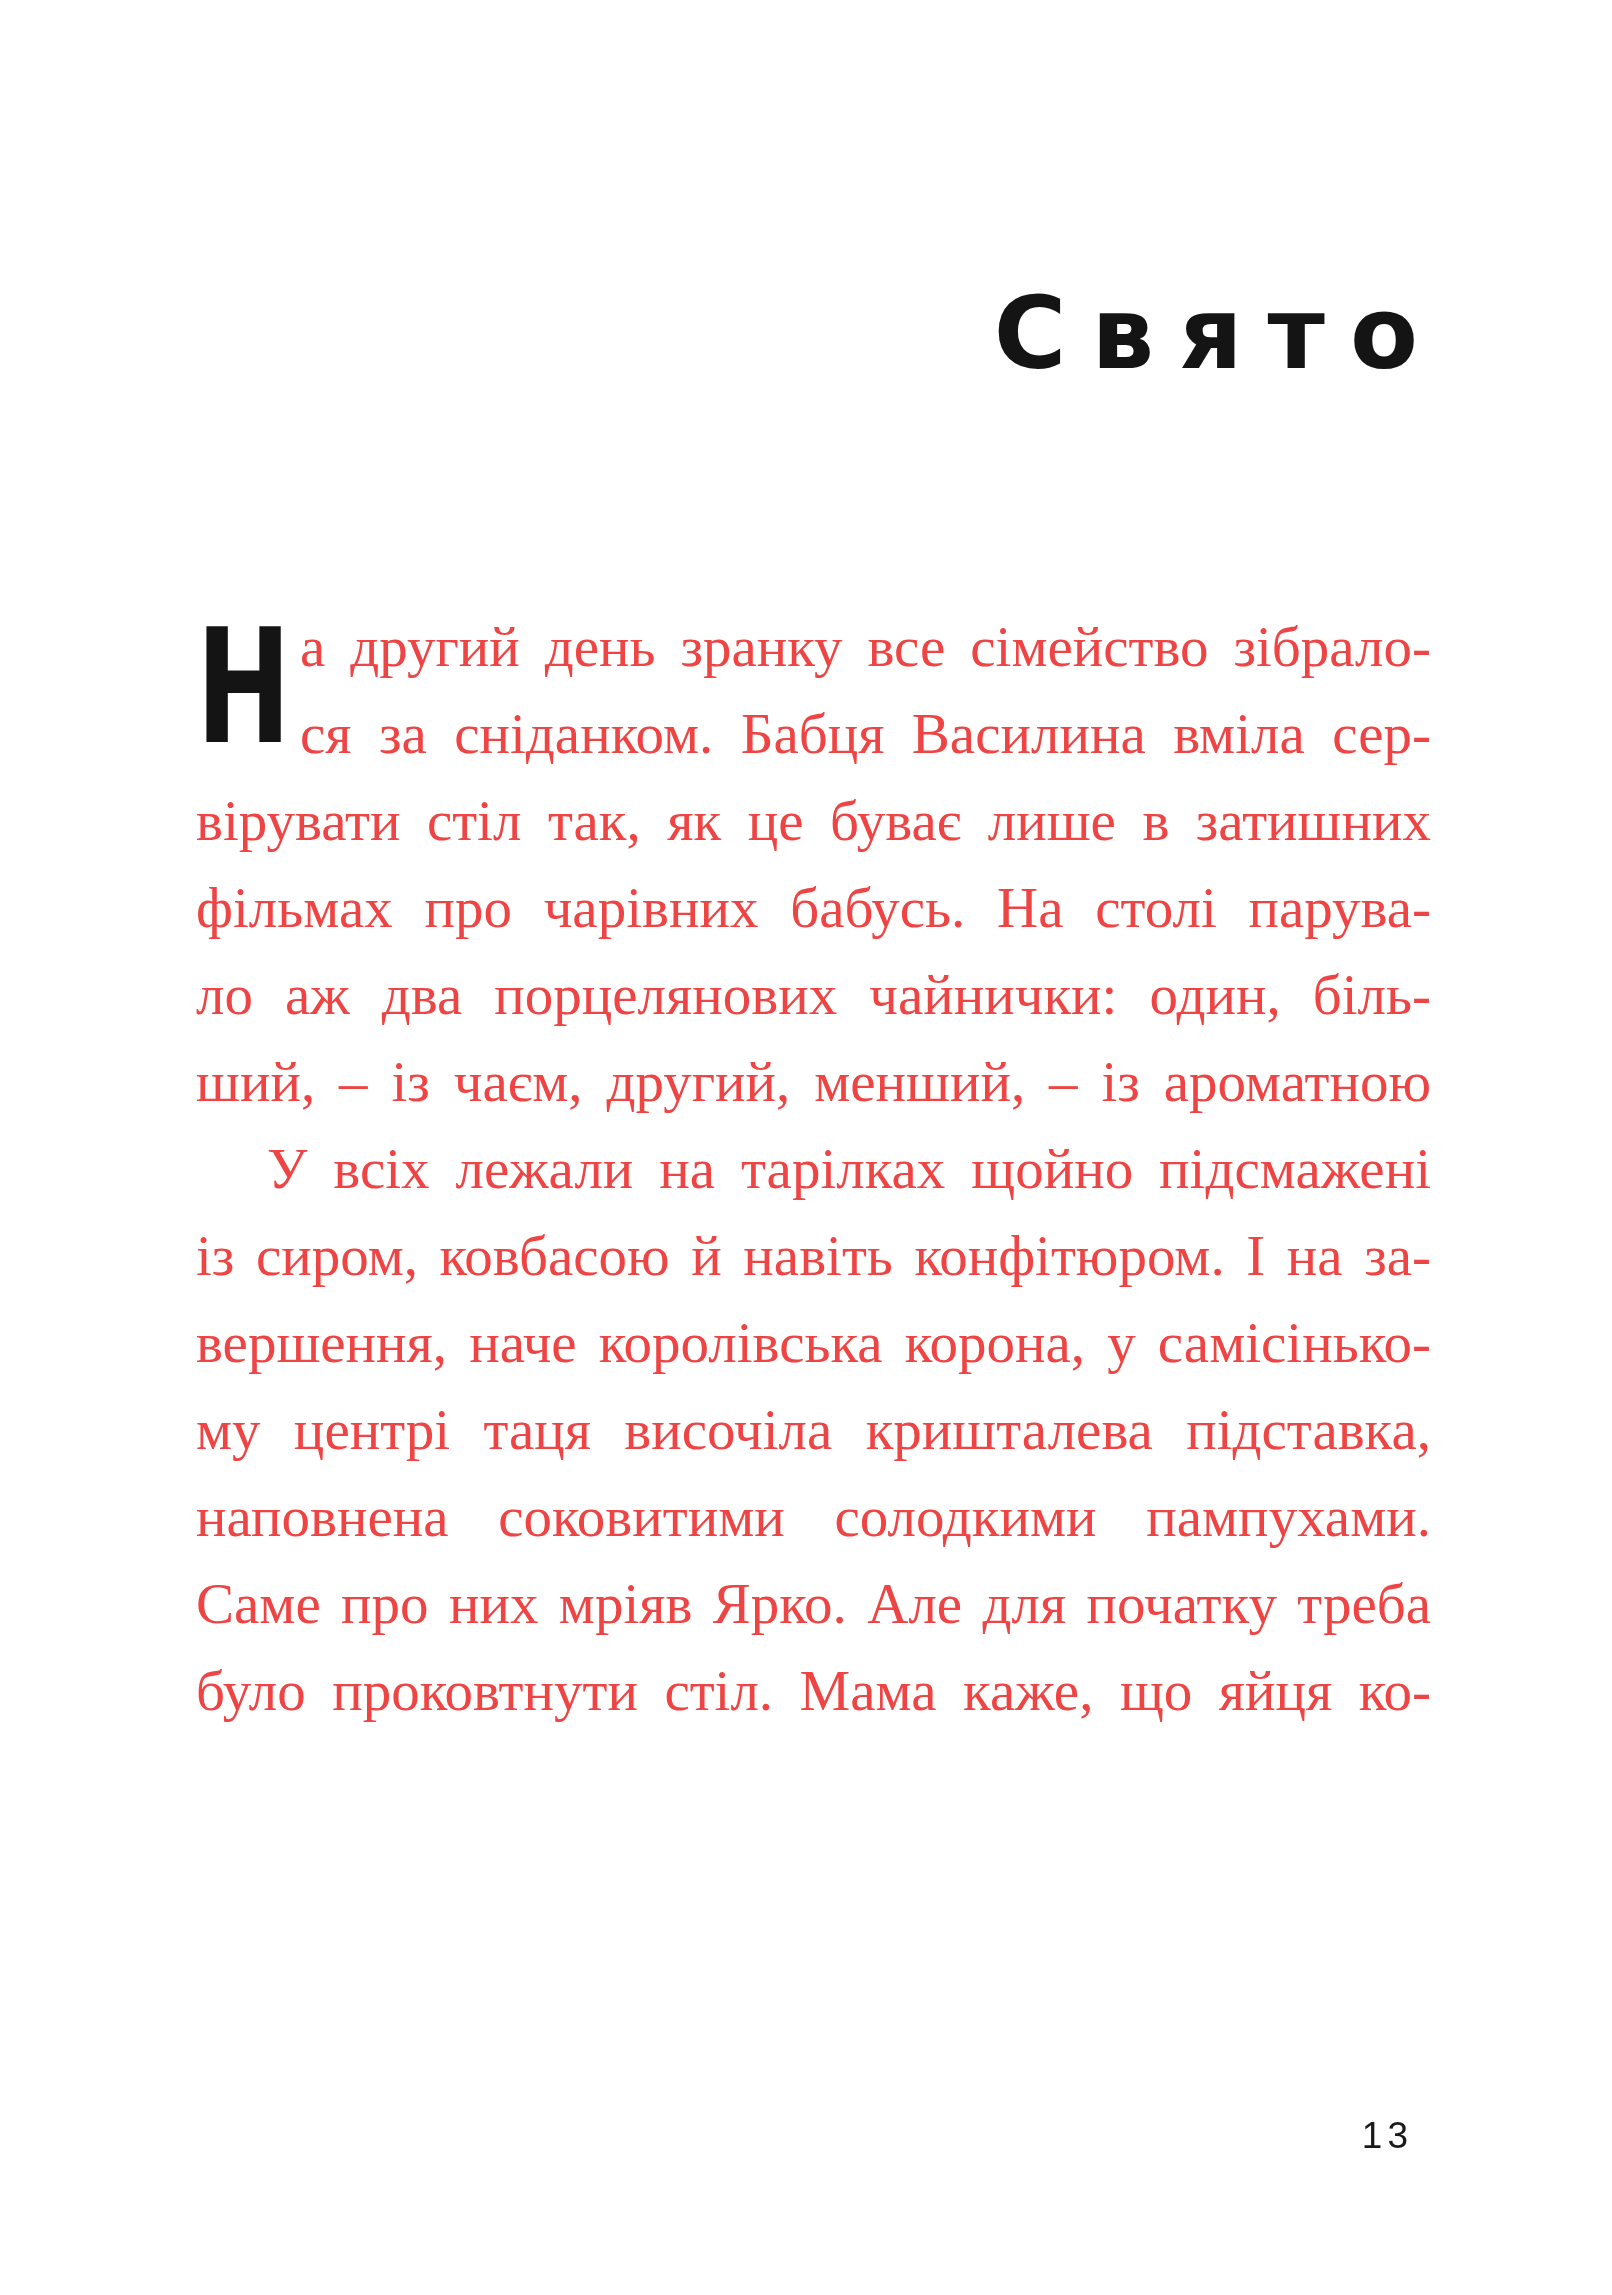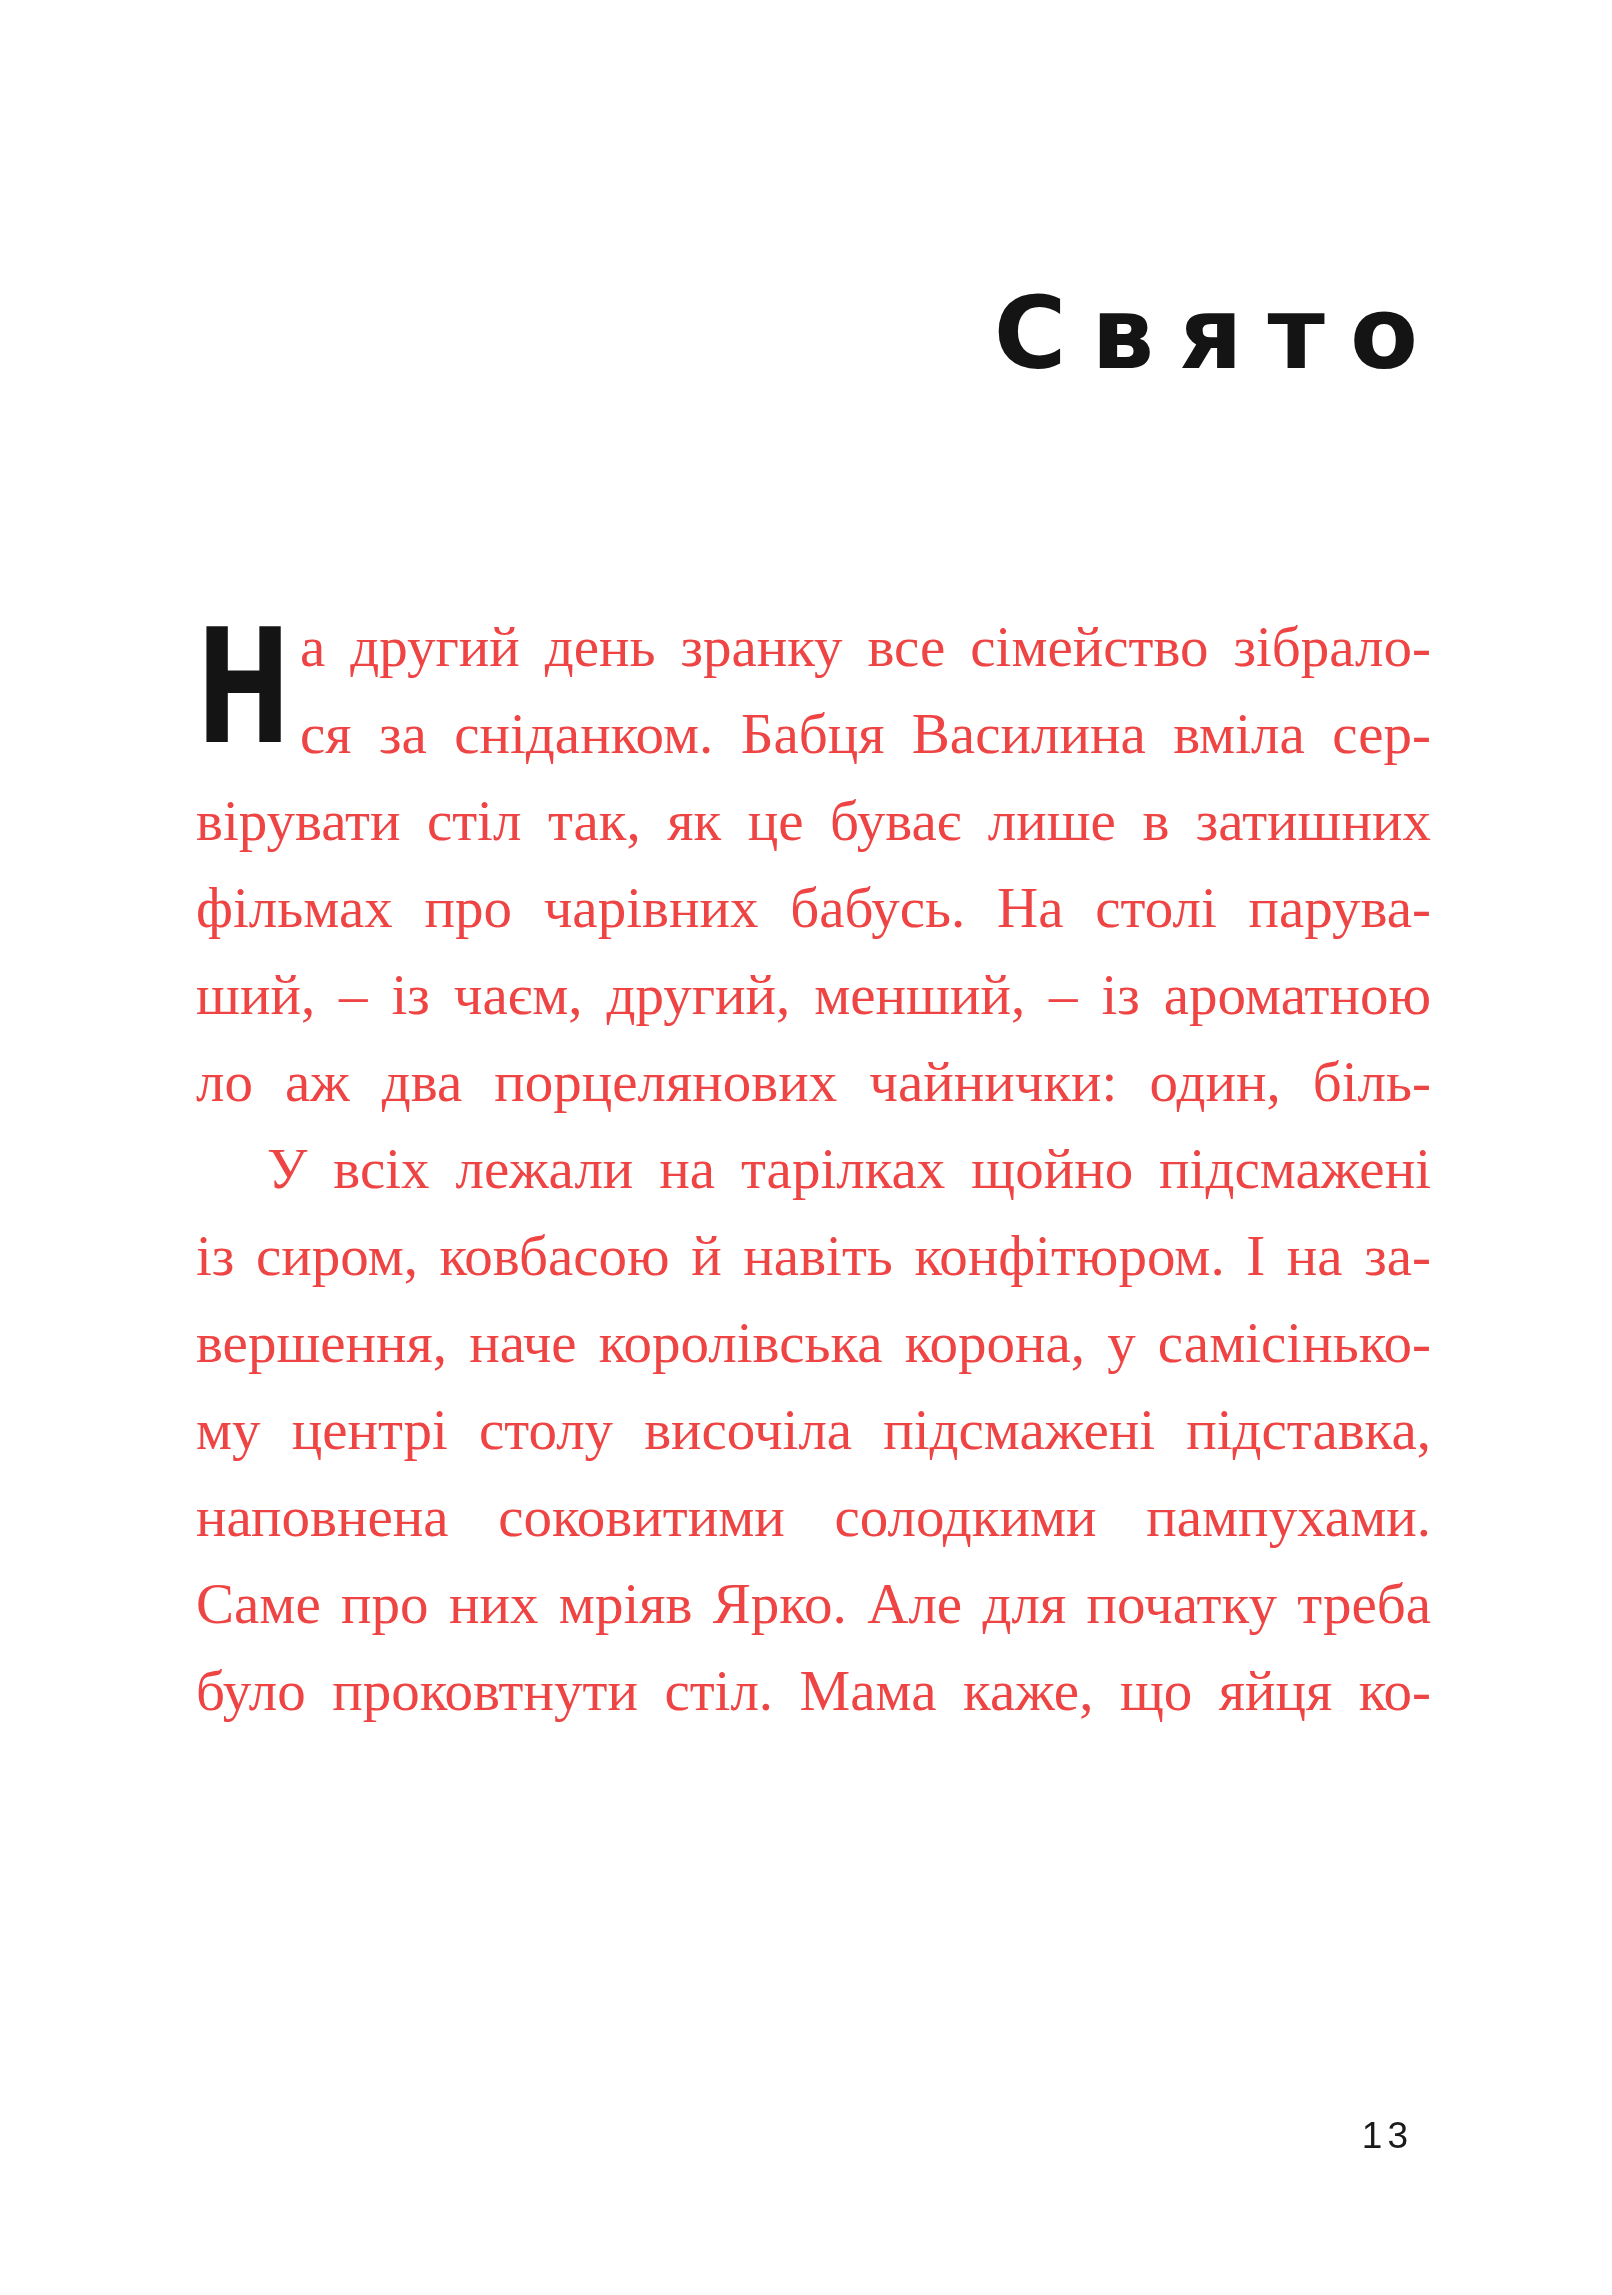--- a/index.html
+++ b/index.html
@@ -95,28 +95,28 @@
   <div class="dropcap-wrap">
     <span class="dropcap">Н</span>
   </div>
 
   <div class="body-text">
     <div>
       <span class="line after-cap">а другий день зранку все сімейство зібрало-</span>
       <span class="line after-cap">ся за сніданком. Бабця Василина вміла сер-</span>
       <span class="line">вірувати стіл так, як це буває лише в затишних</span>
       <span class="line">фільмах про чарівних бабусь. На столі парува-</span>
+      <span class="line">ло аж два порцелянових чайнички: один, біль-</span>
       <span class="line">ший, – із чаєм, другий, менший, – із ароматною</span>
-      <span class="line">ло аж два порцелянових чайнички: один, біль-</span>
     </div>
     <div>
       <span class="line indent">У всіх лежали на тарілках щойно підсмажені</span>
       <span class="line">із сиром, ковбасою й навіть конфітюром. І на за-</span>
       <span class="line">вершення, наче королівська корона, у самісінько-</span>
-      <span class="line">му центрі столу височіла підсмажені підставка,</span>
+      <span class="line">му центрі таця височіла кришталева підставка,</span>
       <span class="line">наповнена соковитими солодкими пампухами.</span>
       <span class="line">Саме про них мріяв Ярко. Але для початку треба</span>
       <span class="line">було проковтнути стіл. Мама каже, що яйця ко-</span>
     </div>
   </div>
 
   <div class="page-number">13</div>
 
 </div>
 

